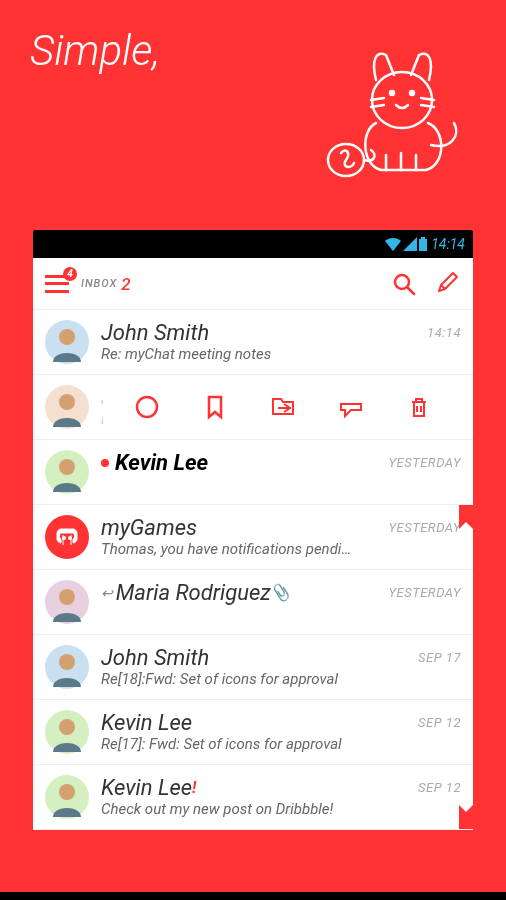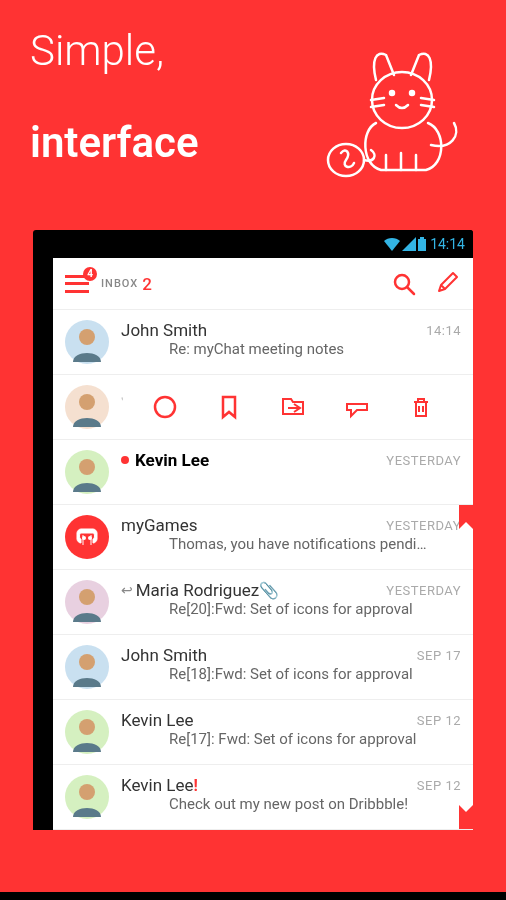--- a/index.html
+++ b/index.html
@@ -8,20 +8,21 @@
   height: 900px;
   font-family: -apple-system, BlinkMacSystemFont, 'Segoe UI', Roboto, sans-serif;
   background: #000;
   overflow: hidden;
 }
 .promo-bg {
   background: #ff3333;
   width: 100%;
   height: 892px;
   position: relative;
+  font-style: italic;
 }
 .promo-text {
   color: #fff;
   font-size: 42px;
   font-weight: 300;
   line-height: 1.1;
   padding: 28px 30px 0;
 }
 .promo-text .bold { font-weight: 600; }
 .cat-illustration {
@@ -32,21 +33,20 @@
   height: 150px;
 }
 .phone-frame {
   position: absolute;
   top: 230px;
   left: 33px;
   width: 440px;
   background: #000;
   border-radius: 3px 3px 0 0;
   overflow: hidden;
-  padding-left: 20px;
 }
 .status-bar {
   height: 28px;
   background: #000;
   display: flex;
   align-items: center;
   justify-content: flex-end;
   padding: 0 8px;
   gap: 4px;
   color: #33b5e5;
@@ -91,26 +91,26 @@
 }
 .avatar {
   width: 44px; height: 44px;
   border-radius: 50%;
   flex-shrink: 0;
   margin-right: 12px;
 }
 .avatar.red { background: #ff3333; display: flex; align-items: center; justify-content: center; }
 .email-content { flex: 1; min-width: 0; }
 .email-top { display: flex; align-items: center; }
-.sender { font-size: 17px; color: #333; font-weight: 400; }
+.sender { font-size: 22px; color: #333; font-weight: 400; }
 .sender.bold { font-weight: 700; color: #000; }
 .sender.gray { color: #ccc; }
 .dot { width: 8px; height: 8px; background: #ff3333; border-radius: 50%; margin-right: 6px; }
 .time { font-size: 13px; color: #aaa; margin-left: auto; letter-spacing: 0.5px; }
-.subject { font-size: 15px; color: #666; white-space: nowrap; overflow: hidden; text-overflow: ellipsis; margin-left: 48px; }
+.subject { font-size: 15px; color: #666; white-space: nowrap; overflow: hidden; text-overflow: ellipsis; }
 .subject.bold { font-weight: 700; color: #000; }
 .swipe-actions {
   display: flex;
   flex: 1;
   justify-content: space-around;
   align-items: center;
   padding: 0 10px;
 }
 .swipe-icon { width: 26px; height: 26px; }
 .flag-bookmark {
@@ -133,21 +133,20 @@
 .attach { color: #aaa; margin-right: 6px; }
 .priority { color: #ff3333; font-weight: bold; margin-right: 6px; font-size: 16px; }
 </style>
 </head>
 <body>
 
 <div class="promo-bg">
   <div class="promo-text">
     <span>Simple,</span><br>
     <br>
-    <span class="bold">interface</span>
   </div>
 
   <svg class="cat-illustration" viewBox="0 0 170 150">
     <g stroke="#fff" stroke-width="2.5" fill="none" stroke-linecap="round">
       <path d="M60 45 C55 25 60 15 70 20 L78 40 M95 40 L103 20 C113 15 118 25 113 45"></path>
       <ellipse cx="86" cy="65" rx="30" ry="28"></ellipse>
       <circle cx="76" cy="58" r="2" fill="#fff"></circle>
       <circle cx="96" cy="58" r="2" fill="#fff"></circle>
       <path d="M80 70 Q86 76 92 70"></path>
       <path d="M55 65 L68 63 M55 72 L68 70 M105 63 L118 65 M105 70 L118 72"></path>
@@ -280,21 +279,20 @@
               <circle cx="22" cy="17" r="8" fill="#d4a070"></circle>
               <path d="M8 42 C8 30 36 30 36 42 Z" fill="#5a7a8a"></path>
             </svg></div>
       <div class="email-content">
         <div class="email-top">
               <span class="reply-arrow">↩</span>
               <span class="sender">Maria Rodriguez</span>
               <span class="attach">📎</span>
               <span class="time">YESTERDAY</span>
             </div>
-        <div class="subject">Re[20]:Fwd:  Set of icons for approval</div>
       </div>
         </div>
         <div class="email-item">
           <div class="avatar"><svg viewBox="0 0 44 44">
               <circle cx="22" cy="22" r="22" fill="#c9e0f0"></circle>
               <circle cx="22" cy="17" r="8" fill="#d4a070"></circle>
               <path d="M8 42 C8 30 36 30 36 42 Z" fill="#5a7a8a"></path>
             </svg></div>
       <div class="email-content">
         <div class="email-top">

